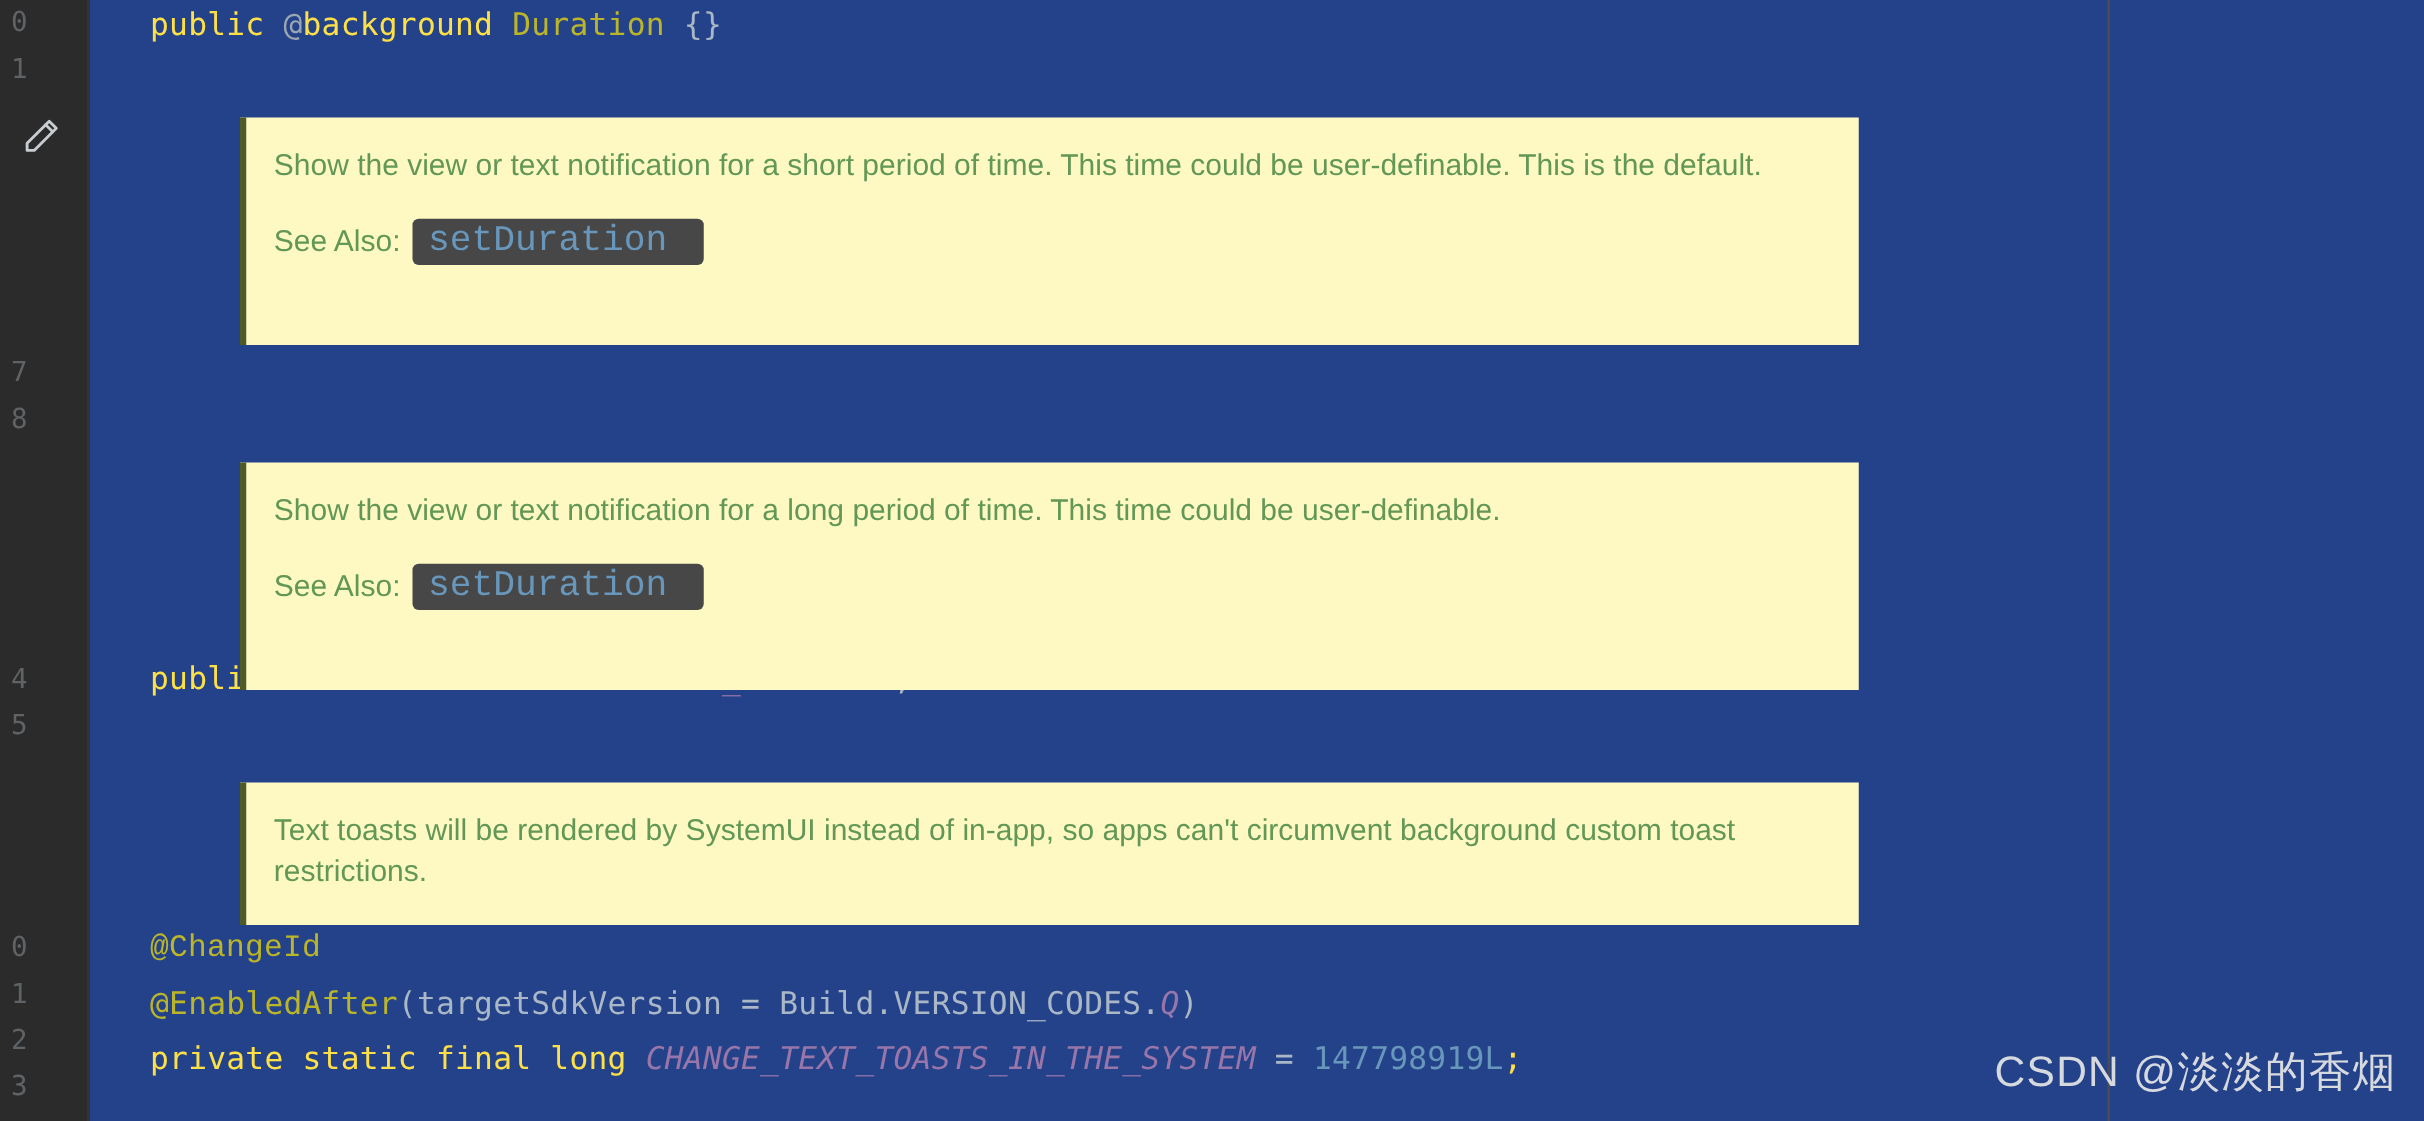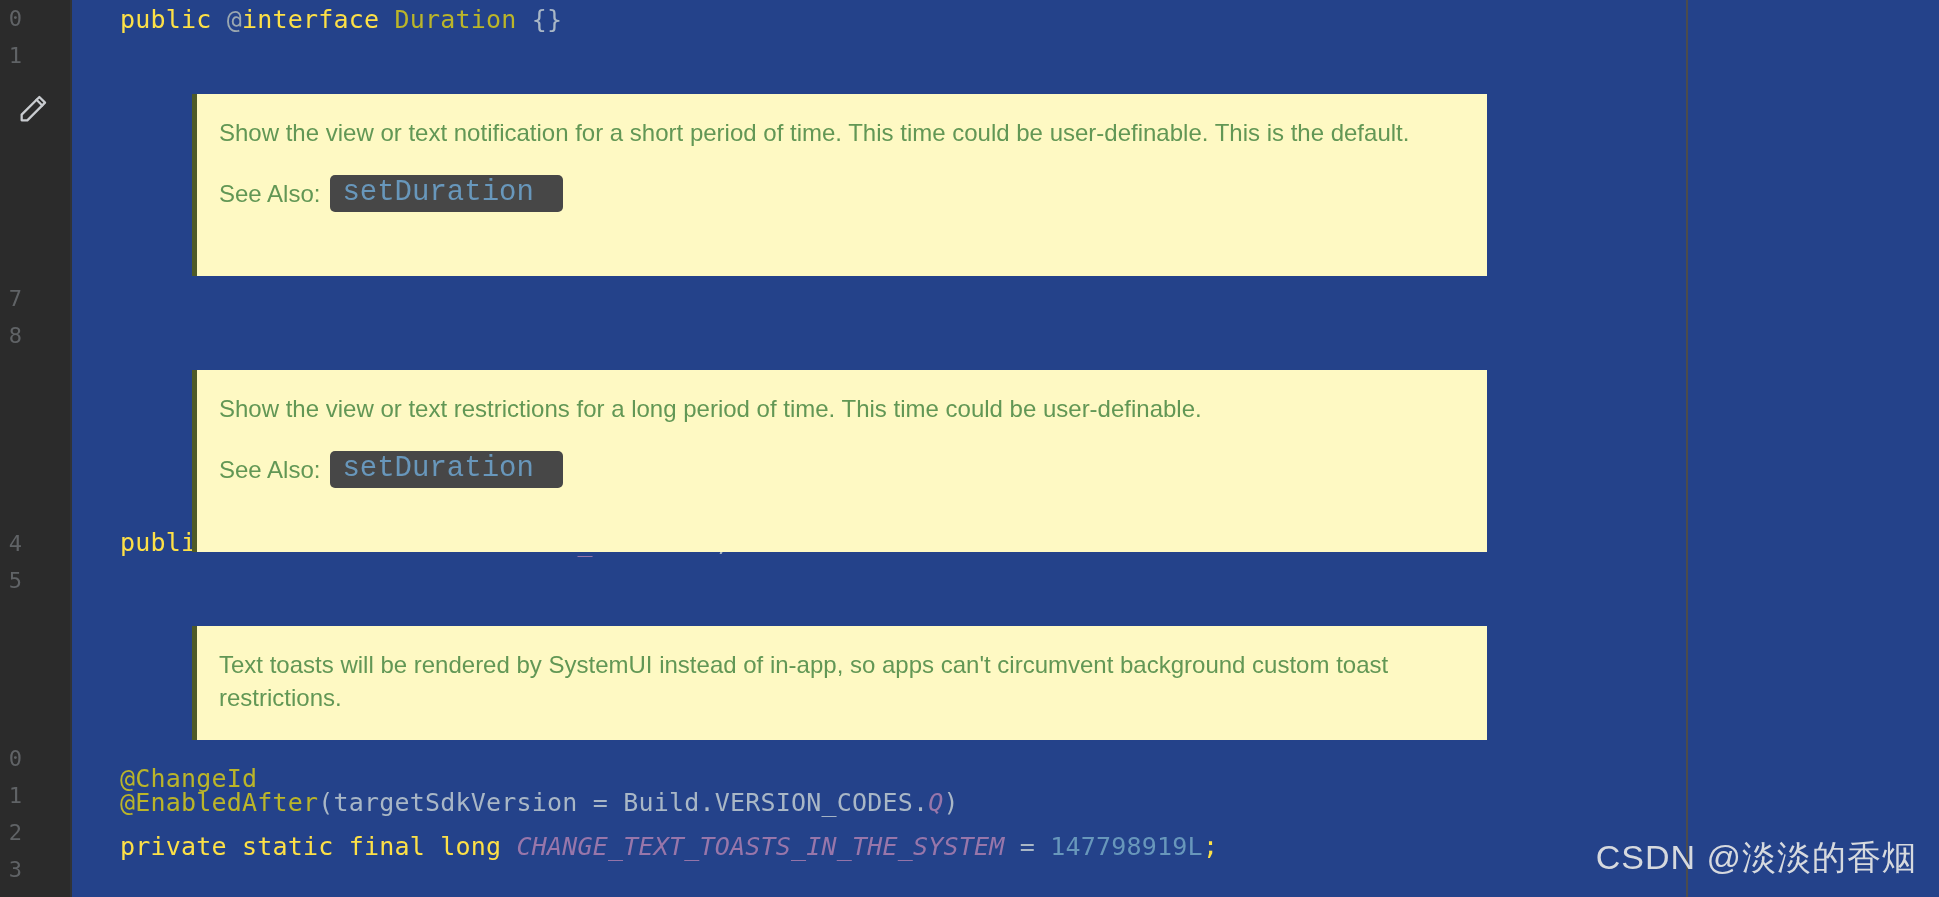--- a/index.html
+++ b/index.html
@@ -153,34 +153,34 @@
   }
 </style>
 </head>
 <body>
 
 <div id="editor">
 
   <div id="margin-ruler"></div>
 
   <div id="code-surface">
-      <div class="code-line" style="top: 5px;"><span class="kw">public </span><span class="at">@</span><span class="kw">interface </span><span class="typ">Duration </span><span class="punc">{}</span></div>
+      <div class="code-line" style="top: 5px;"><span class="kw">public </span><span class="at">@</span><span class="kw">background </span><span class="typ">Duration </span><span class="punc">{}</span></div>
       <div class="code-line" style="top: 528px;"><span class="kw">public static final int </span><span class="field">LENGTH_LONG</span><span class="punc"> = </span><span class="num">1</span><span class="punc">;</span></div>
-      <div class="code-line" style="top: 764px;"><span class="anno">@ChangeId</span></div>
+      <div class="code-line" style="top: 744px; font-family: Liberation Mono, monospace;"><span class="anno">@ChangeId</span></div>
       <div class="code-line" style="top: 788px;"><span class="anno">@EnabledAfter</span><span class="plain">(targetSdkVersion = Build.VERSION_CODES.</span><span class="field">Q</span><span class="plain">)</span></div>
       <div class="code-line" style="top: 832px; text-align: center;"><span class="kw">private static final long </span><span class="field">CHANGE_TEXT_TOASTS_IN_THE_SYSTEM</span><span class="punc"> = </span><span class="num">147798919L</span><span class="kw">;</span></div>
       <div class="doc-box" style="top: 94px; width: 1295px; height: 182px;">
         <div class="doc-text">Show the view or text notification for a short period of time. This time could be user-definable. This is the default.</div>
         <div class="doc-seealso-row">
           <span class="doc-seealso-label">See Also:</span>
           <span class="doc-link-chip">setDuration</span>
         </div>
       </div>
       <div class="doc-box" style="top: 370px; width: 1295px; height: 182px;">
-        <div class="doc-text">Show the view or text restrictions for a long period of time. This time could be user-definable.</div>
+        <div class="doc-text">Show the view or text notification for a long period of time. This time could be user-definable.</div>
         <div class="doc-seealso-row">
           <span class="doc-seealso-label">See Also:</span>
           <span class="doc-link-chip">setDuration</span>
         </div>
       </div>
       <div class="doc-box" style="top: 626px; width: 1295px; height: 114px;">
         <div class="doc-text">Text toasts will be rendered by SystemUI instead of in-app, so apps can't circumvent background custom toast restrictions.</div>
       </div>
     </div>
 

